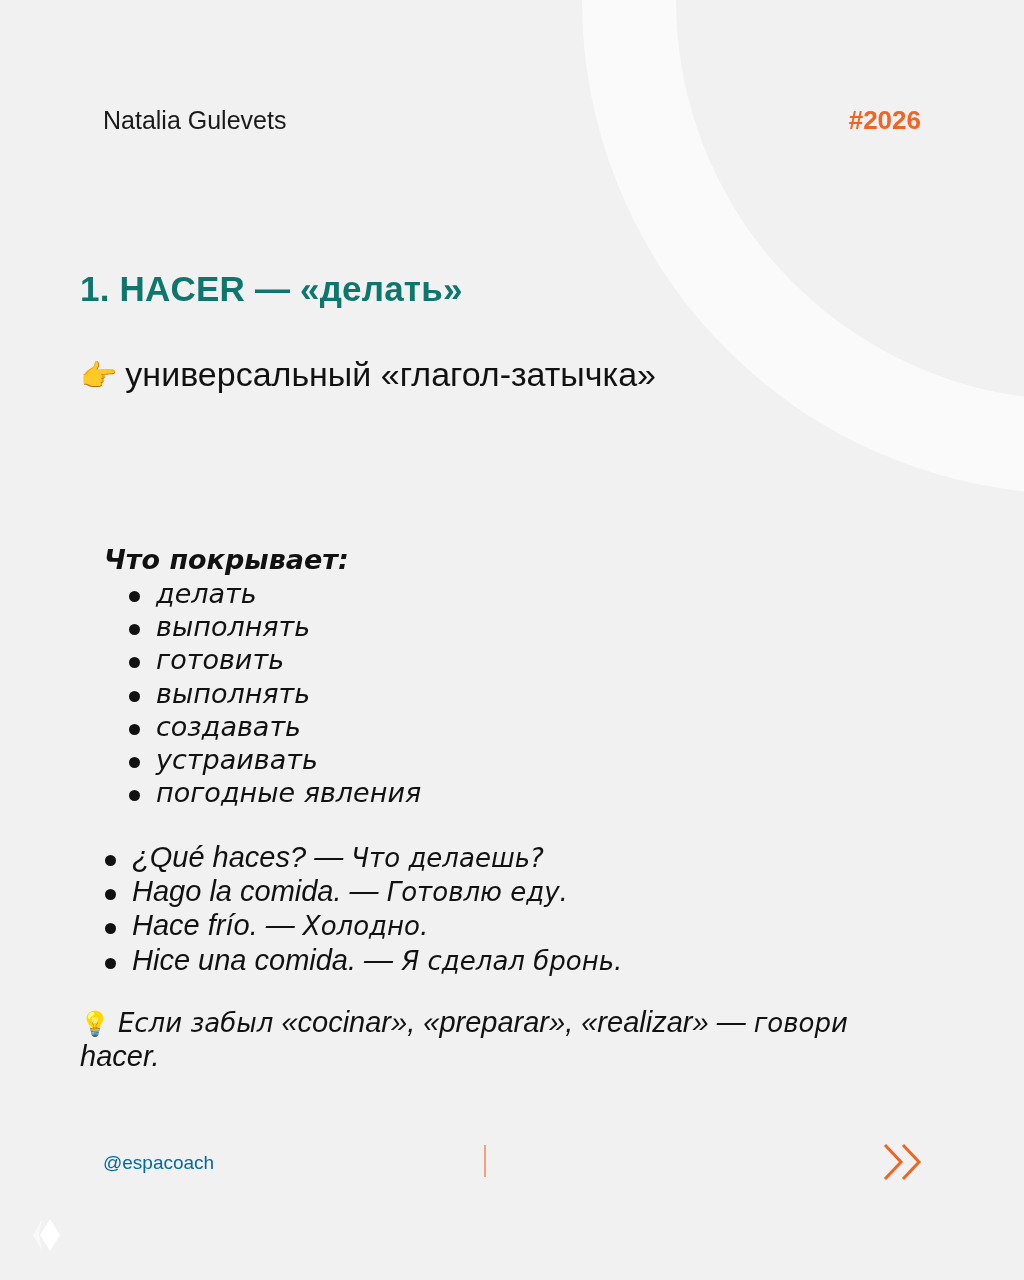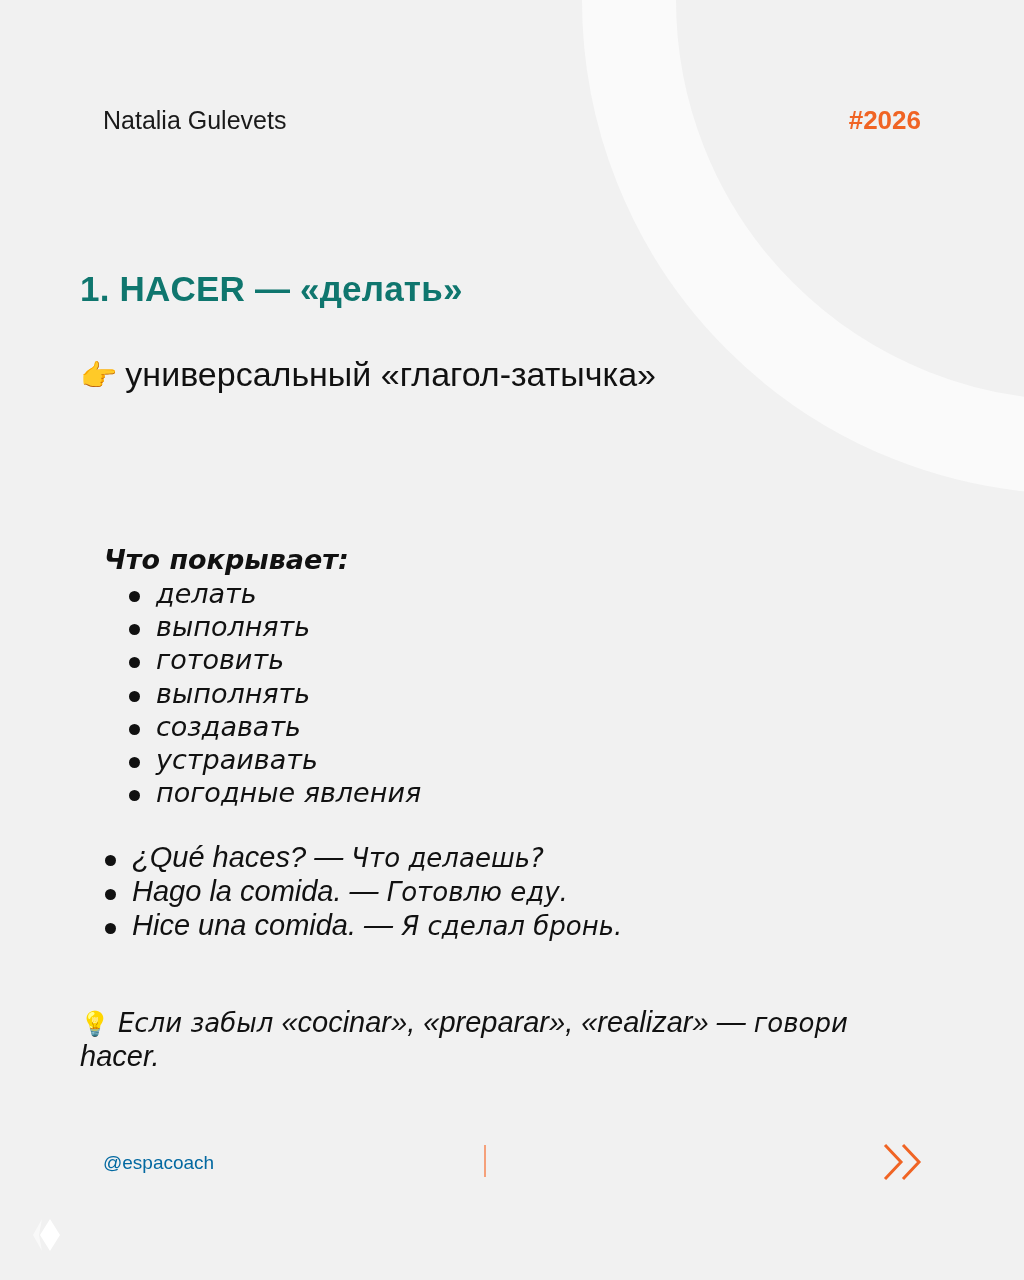--- a/index.html
+++ b/index.html
@@ -98,20 +98,21 @@
     <li>выполнять</li>
     <li>создавать</li>
     <li>устраивать</li>
     <li>погодные явления</li>
   </ul>
 </div>
 
 <ul class="examples">
   <li><span class="es">¿Qué haces?</span><span> — </span><span class="ru">Что делаешь?</span></li>
   <li><span class="es">Hago la comida.</span><span> — </span><span class="ru">Готовлю еду.</span></li>
+  <li><span class="es">Hace frío.</span><span> — </span><span class="ru">Холодно.</span></li>
   <li><span class="es">Hice una comida.</span><span> — </span><span class="ru">Я сделал бронь.</span></li>
 </ul>
 
 <div class="tip">
   <span class="bulb">💡</span><span class="ru">Если забыл</span><span> «cocinar», «preparar», «realizar» — </span><span class="ru">говори</span><span> hacer.</span>
 </div>
 
 <div class="handle">@espacoach</div>
 <div class="divider"></div>
 <div class="next">

